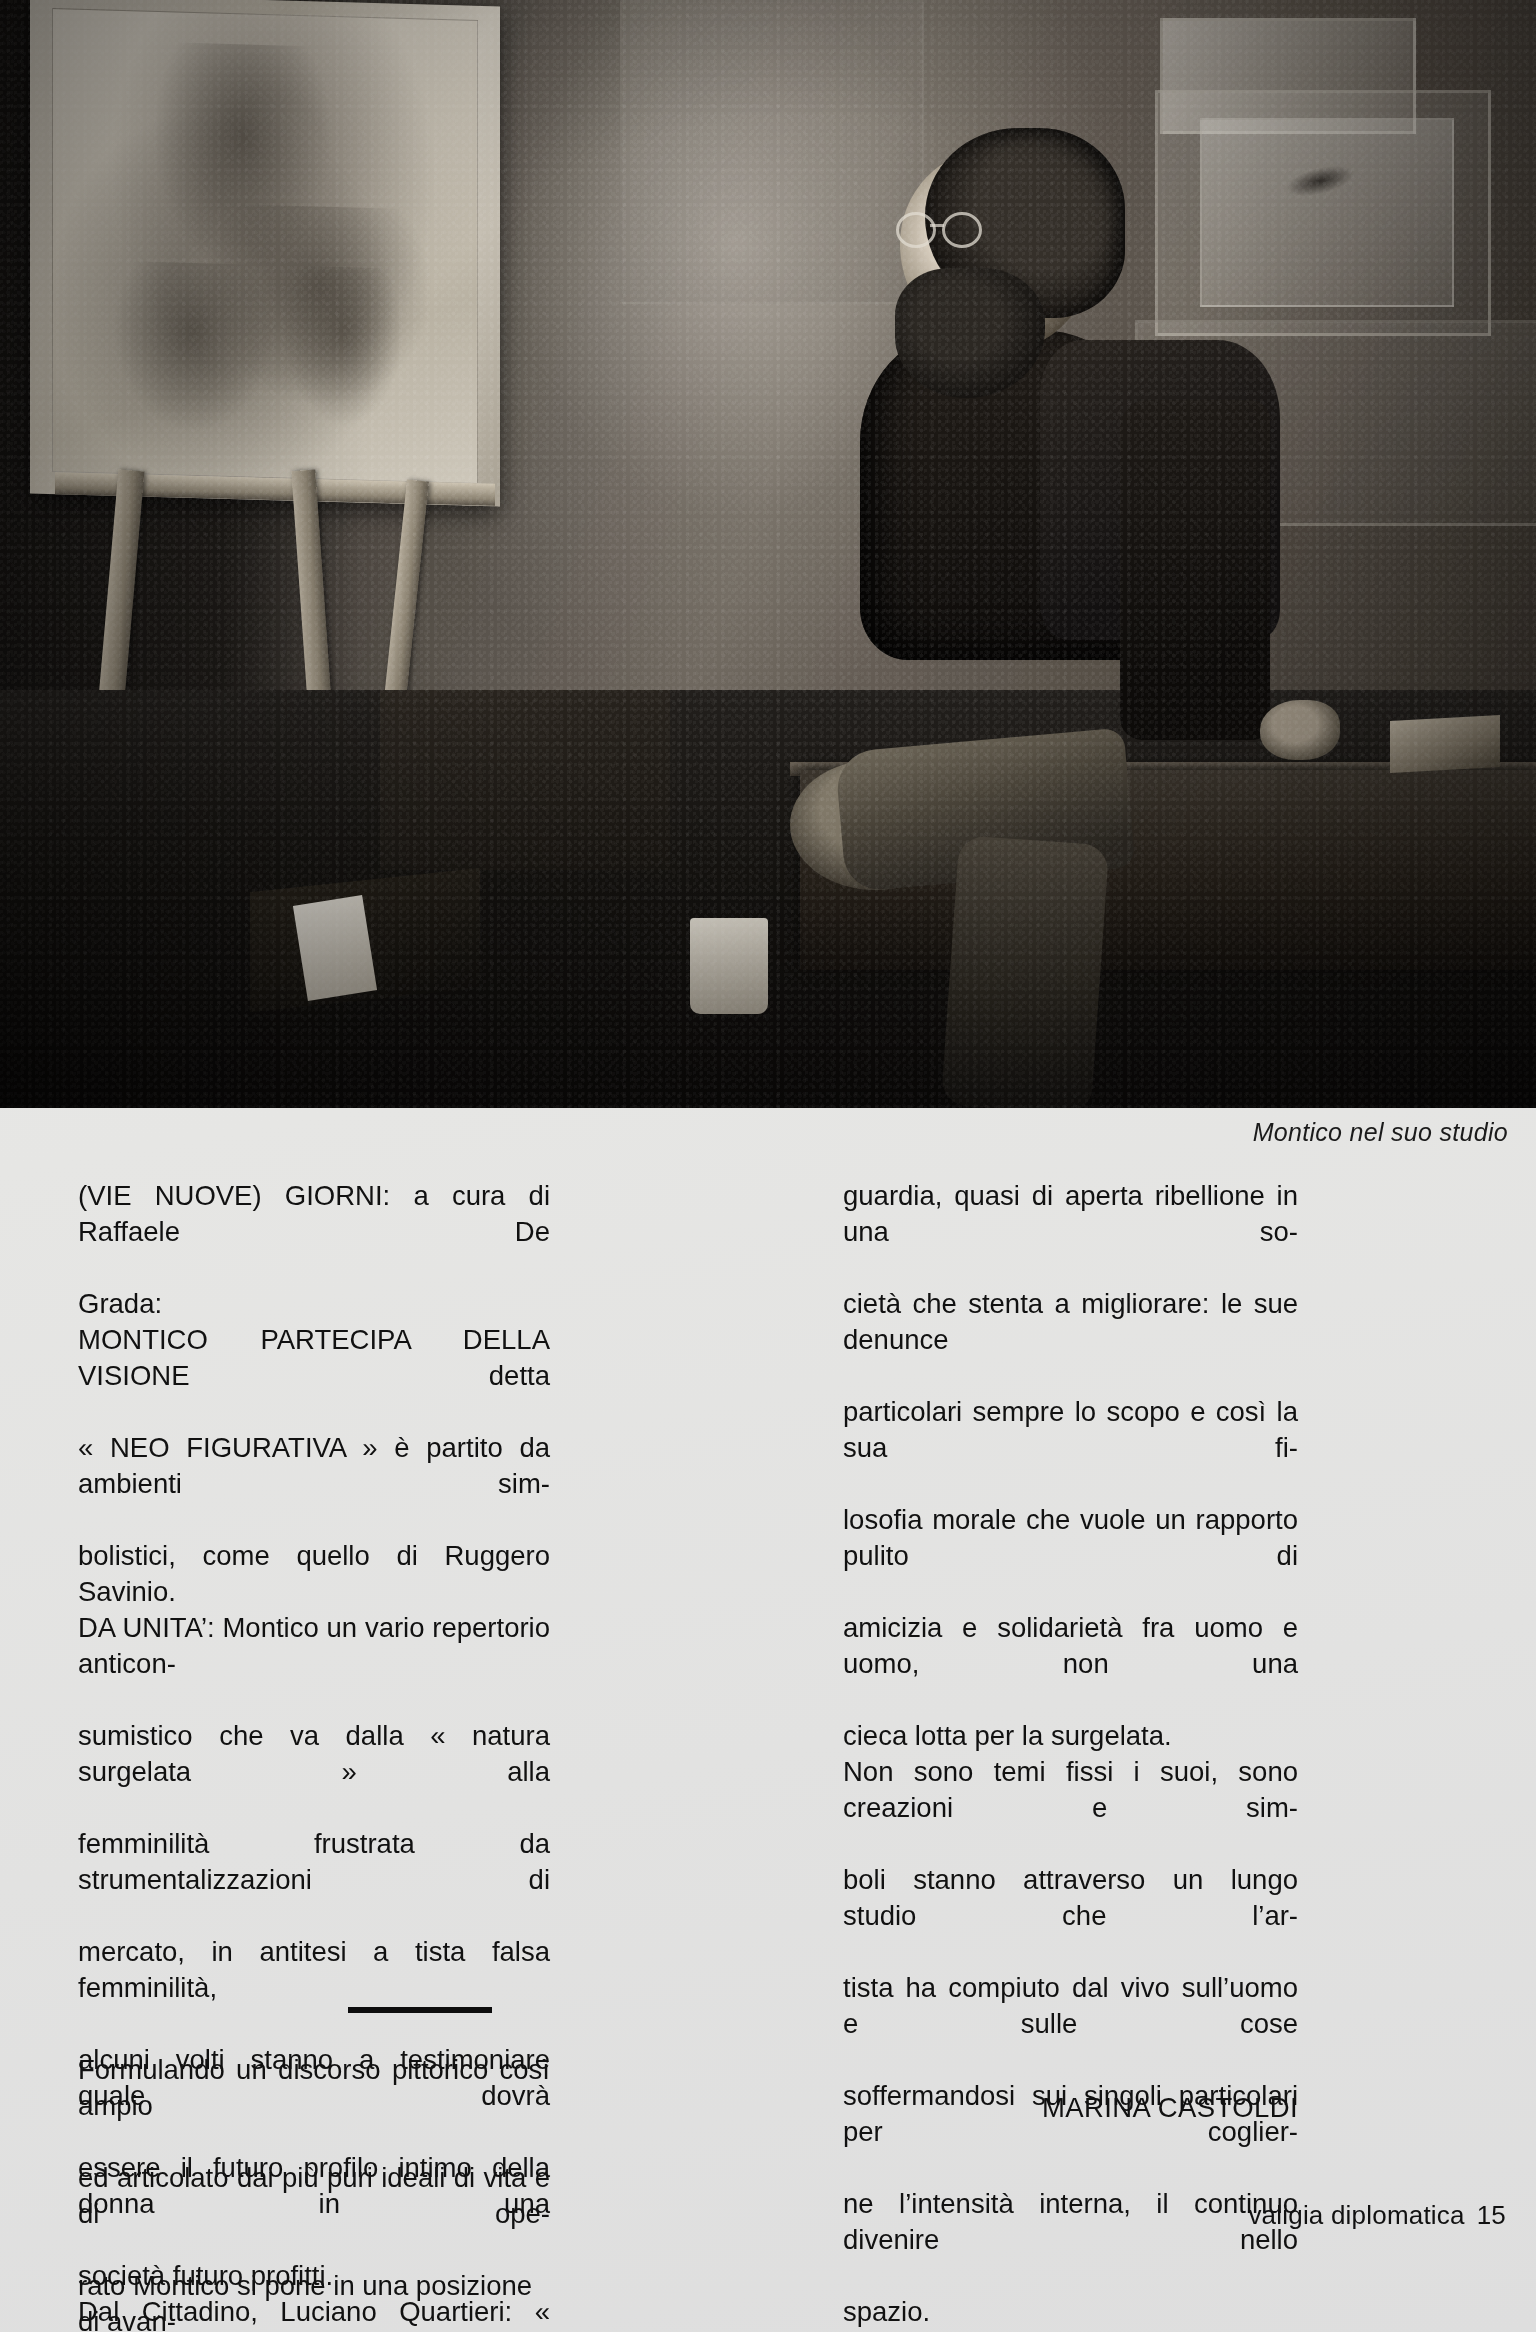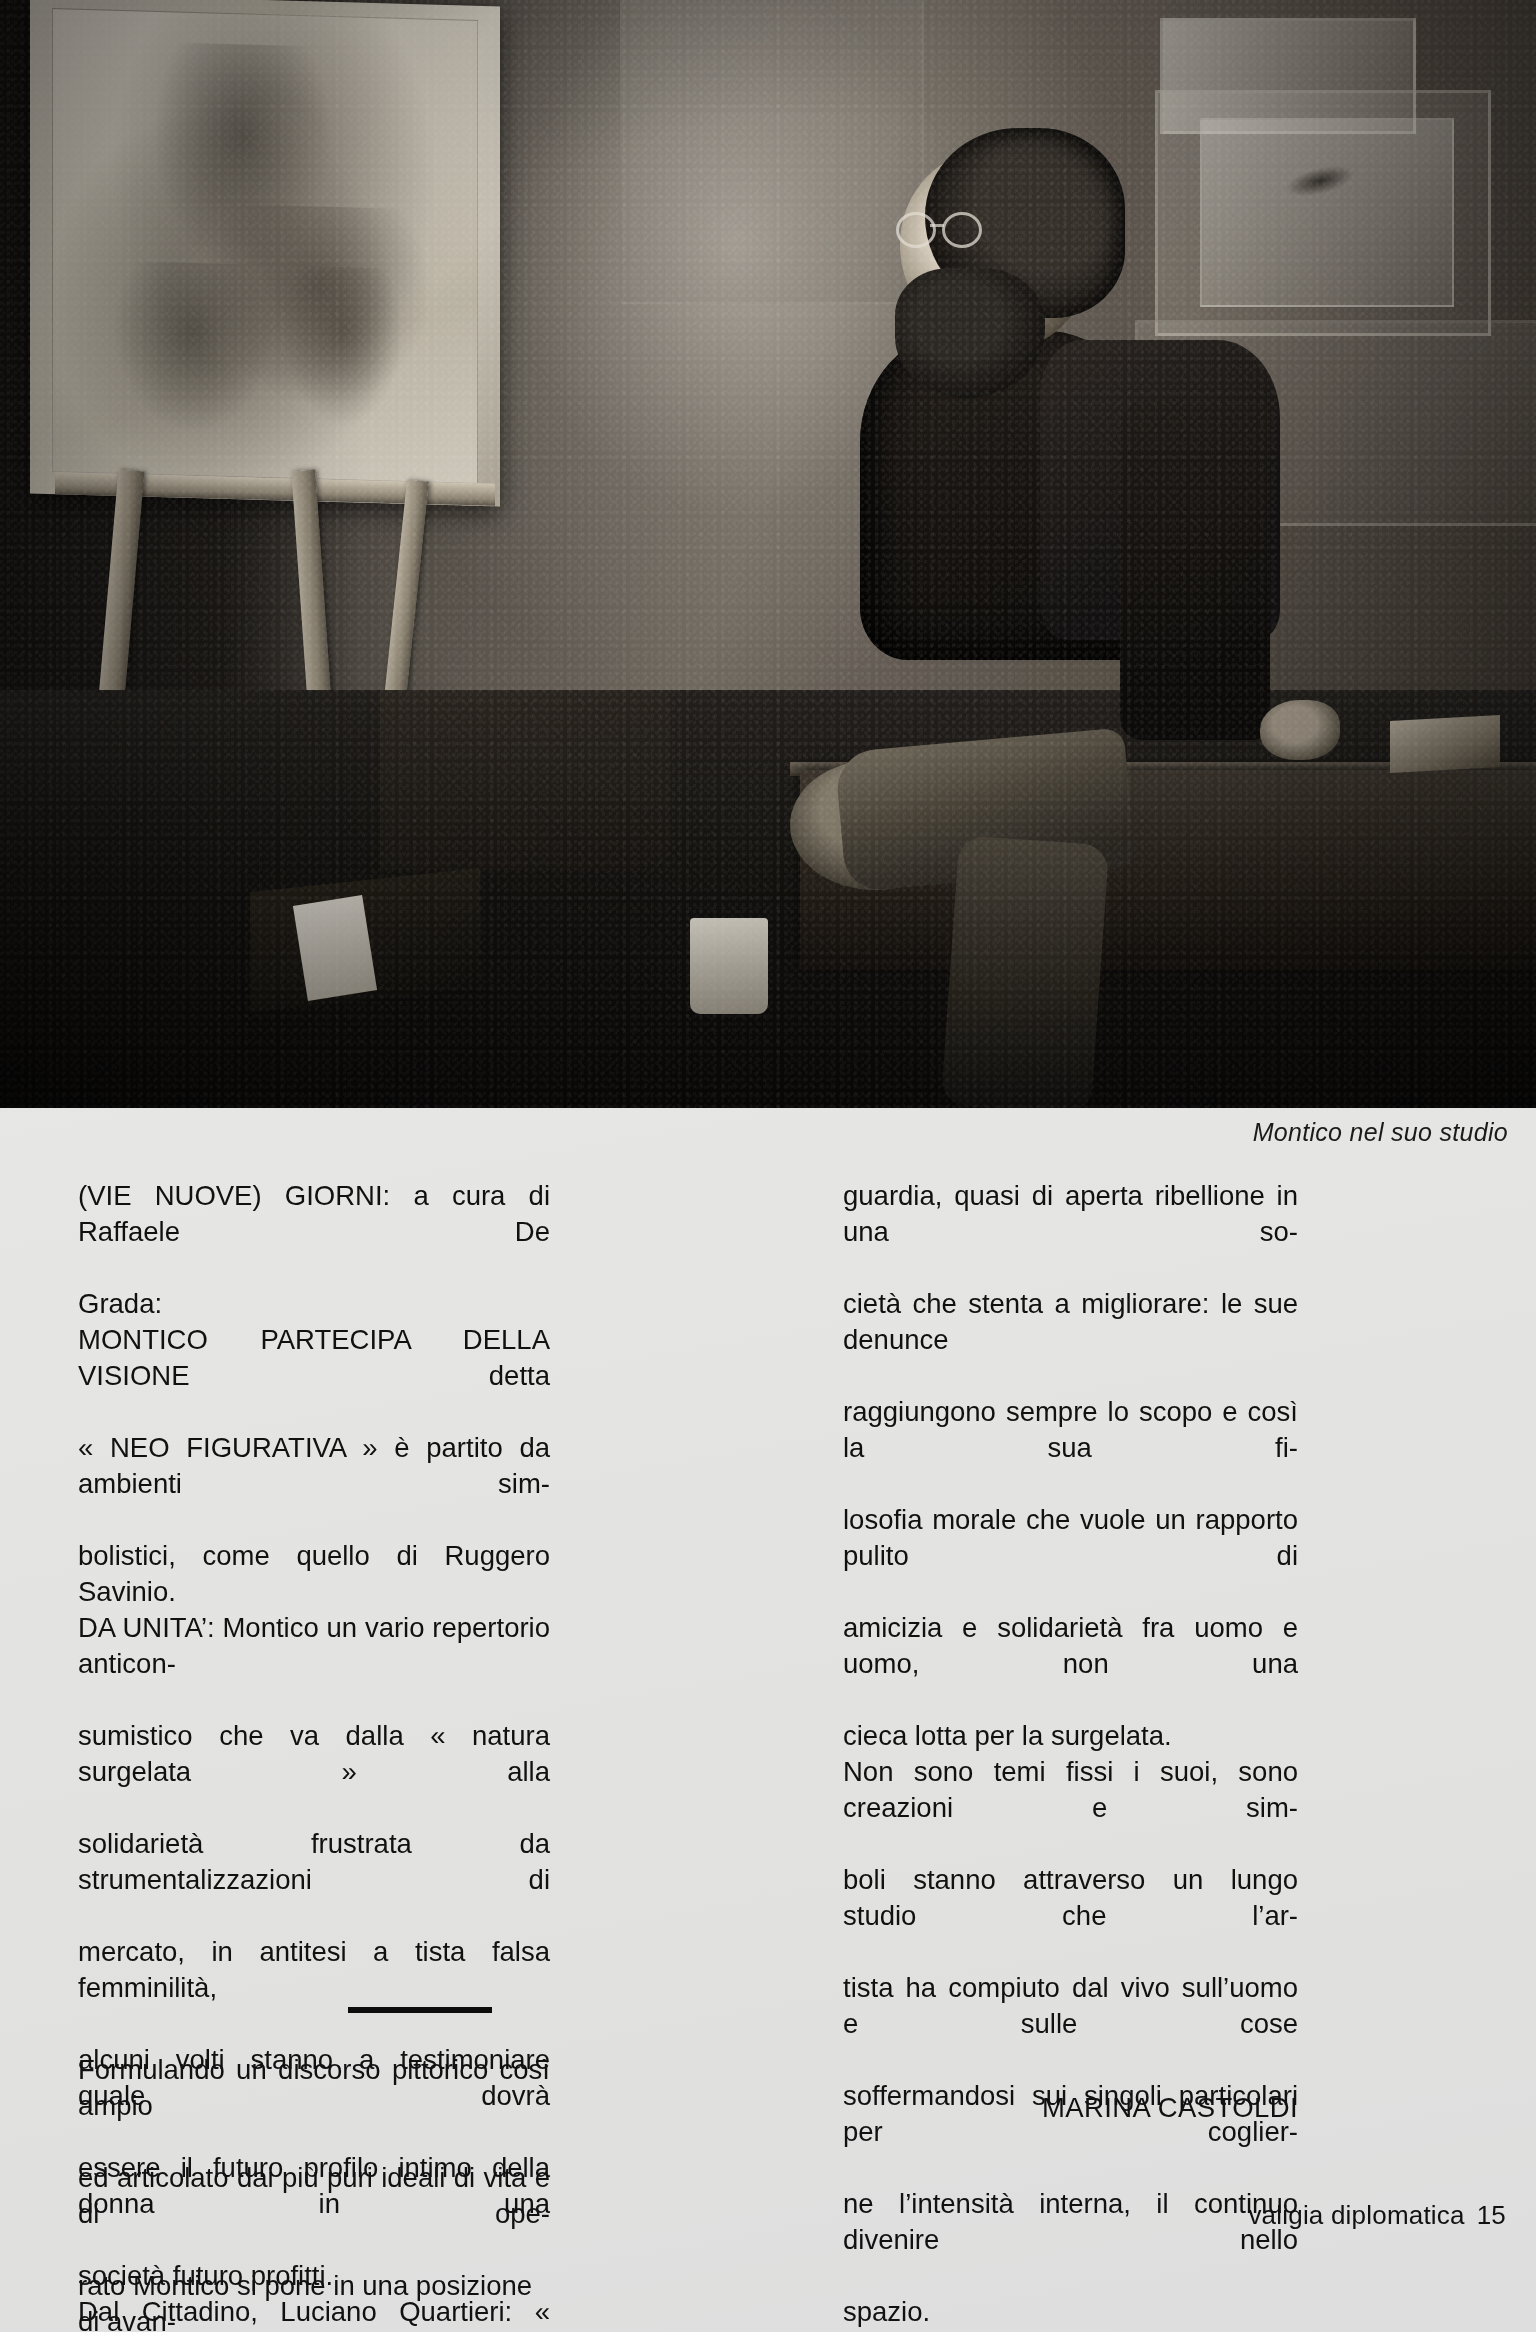--- a/index.html
+++ b/index.html
@@ -316,40 +316,40 @@
         <span class="nj">Grada:</span>
       </p>
       <p>
         <span class="j">MONTICO PARTECIPA DELLA VISIONE detta</span>
         <span class="j">« NEO FIGURATIVA » è partito da ambienti sim-</span>
         <span class="nj">bolistici, come quello di Ruggero Savinio.</span>
       </p>
       <p>
         <span class="j">DA UNITA’: Montico un vario repertorio anticon-</span>
         <span class="j">sumistico che va dalla « natura surgelata » alla</span>
-        <span class="j">solidarietà frustrata da strumentalizzazioni di</span>
+        <span class="j">femminilità frustrata da strumentalizzazioni di</span>
         <span class="j">mercato, in antitesi a tista falsa femminilità,</span>
         <span class="j">alcuni volti stanno a testimoniare quale dovrà</span>
         <span class="j">essere il futuro profilo intimo della  donna in una</span>
         <span class="nj">società futuro profitti.</span>
       </p>
       <p>
         <span class="j">Dal Cittadino, Luciano Quartieri: « Montico ten-</span>
         
         
         
       </p>
 
     </div>
 
     <div class="col col-right">
       <p>
         <span class="j">guardia, quasi di aperta ribellione in una so-</span>
         <span class="j">cietà che stenta a migliorare: le sue denunce</span>
-        <span class="j">raggiungono sempre lo scopo e così la sua fi-</span>
+        <span class="j">particolari sempre lo scopo e così la sua fi-</span>
         <span class="j">losofia morale che vuole un rapporto pulito di</span>
         <span class="j">amicizia e solidarietà fra uomo e uomo, non una</span>
         <span class="nj">cieca lotta per la surgelata.</span>
       </p>
       <p>
         <span class="j">Non sono temi fissi i suoi, sono creazioni e sim-</span>
         <span class="j">boli stanno attraverso un lungo studio che l’ar-</span>
         <span class="j">tista ha compiuto dal vivo sull’uomo e sulle cose</span>
         <span class="j">soffermandosi sui singoli particolari per coglier-</span>
         <span class="j">ne l’intensità interna, il continuo divenire nello</span>

